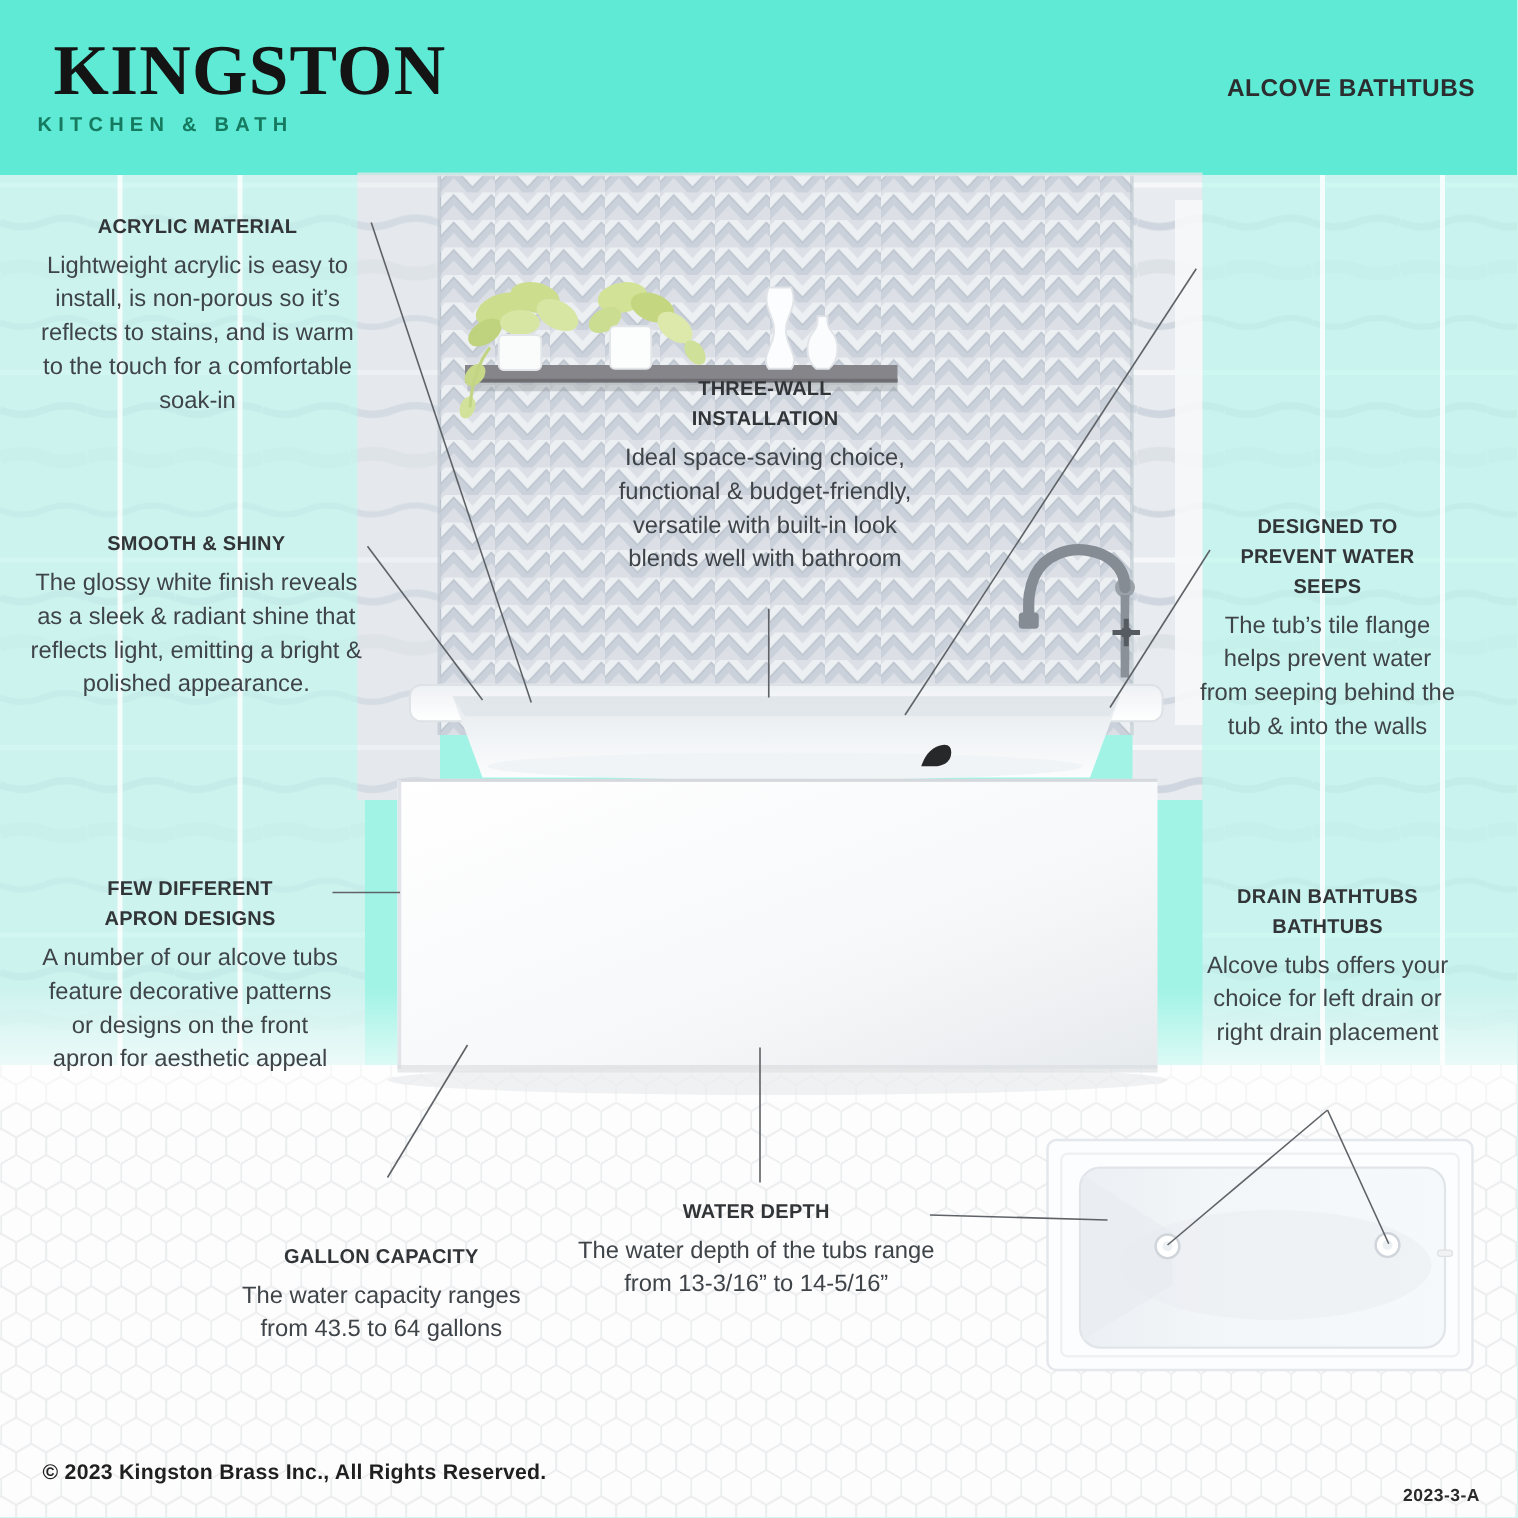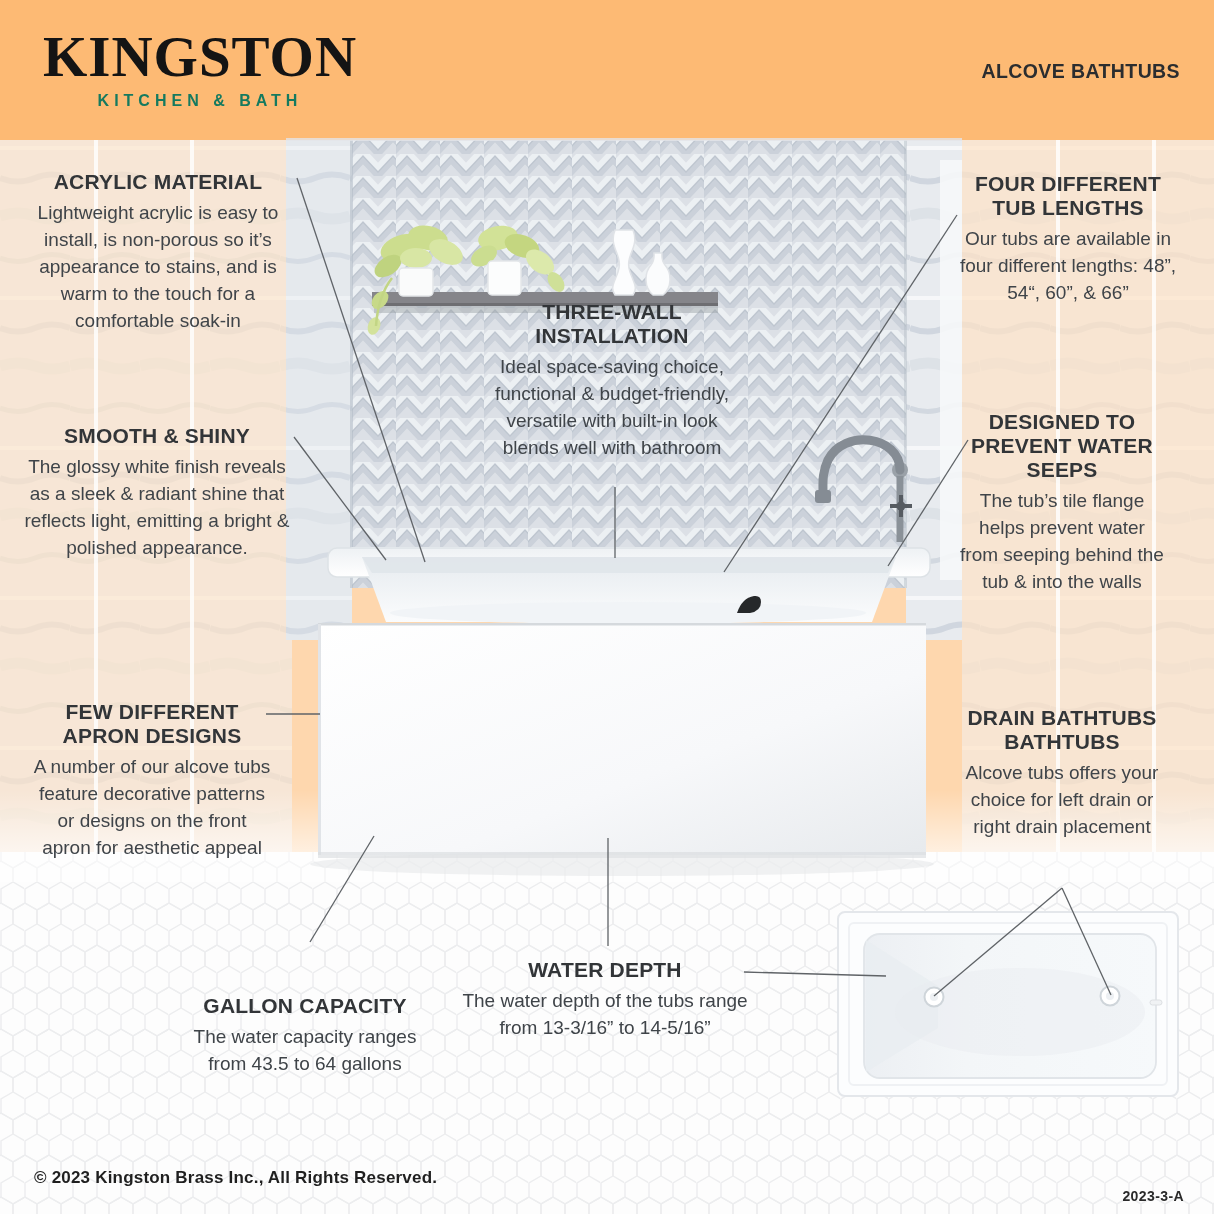--- a/index.html
+++ b/index.html
@@ -1,39 +1,39 @@
 <!DOCTYPE html>
 <html><head>
 <meta charset="utf-8">
 <style>
   html,body { margin:0; padding:0; background:#ffffff; }
   .canvas {
     position:relative; width:1214px; height:1214px; overflow:hidden;
-    background:#fdba74;
+    background:#5eead4;
     font-family:"Liberation Sans", sans-serif;
   }
   .scene-svg { position:absolute; left:0; top:0; }
 
   .brand {
     position:absolute; left:30px; top:26px; width:340px; text-align:center;
     font-family:"Liberation Serif", serif; font-weight:bold;
     font-size:57px; letter-spacing:1px; color:#141414; line-height:62px;
   }
   .brand-sub {
-    position:absolute; left:30px; top:92px; width:340px; text-align:center;
+    position:absolute; left:30px; top:92px; width:340px; 
     font-size:16px; font-weight:bold; letter-spacing:5px; color:#157a5f;
   }
   .page-title {
     position:absolute; right:34px; top:60px;
     font-size:19.5px; font-weight:bold; letter-spacing:.4px; color:#2b2d2f;
   }
 
   .callout { position:absolute; text-align:center; }
   .callout .title {
-    font-weight:bold; font-size:21px; line-height:24px;
+    font-weight:bold; font-size:16px; line-height:24px;
     letter-spacing:.2px; color:#323538;
   }
   .callout .body {
     font-size:19px; line-height:27px; margin-top:5px; color:#3f4449;
   }
 
   .copyright {
     position:absolute; left:34px; top:1168px;
     font-size:17px; font-weight:bold; color:#1f1f1f; letter-spacing:.2px;
   }
@@ -204,21 +204,21 @@
       <line x1="1062" y1="888" x2="1111" y2="995"></line>
     </g>
   </svg>
 
   <div class="brand">KINGSTON</div>
   <div class="brand-sub">KITCHEN &amp; BATH</div>
   <div class="page-title">ALCOVE BATHTUBS</div>
 
   <div class="callout" style="left:28px; top:170px; width:260px;">
     <div class="title">ACRYLIC MATERIAL</div>
-    <div class="body">Lightweight acrylic is easy to install, is non-porous so it’s appearance to stains, and is warm to the touch for a comfortable soak-in</div>
+    <div class="body">Lightweight acrylic is easy to install, is non-porous so it’s reflects to stains, and is warm to the touch for a comfortable soak-in</div>
   </div>
 
   <div class="callout" style="left:17px; top:424px; width:280px;">
     <div class="title">SMOOTH &amp; SHINY</div>
     <div class="body">The glossy white finish reveals as a sleek &amp; radiant shine that reflects light, emitting a bright &amp; polished appearance.</div>
   </div>
 
   <div class="callout" style="left:32px; top:700px; width:240px;">
     <div class="title">
       <div>FEW DIFFERENT</div>
@@ -228,27 +228,20 @@
   </div>
 
   <div class="callout" style="left:482px; top:300px; width:260px;">
     <div class="title">
       <div>THREE-WALL</div>
       <div>INSTALLATION</div>
     </div>
     <div class="body">Ideal space-saving choice, functional &amp; budget-friendly, versatile with built-in look blends well with bathroom</div>
   </div>
 
-  <div class="callout" style="left:948px; top:172px; width:240px;">
-    <div class="title">
-      <div>FOUR DIFFERENT</div>
-      <div>TUB LENGTHS</div>
-    </div>
-    <div class="body">Our tubs are available in four different lengths: 48”, 54“, 60”, &amp; 66”</div>
-  </div>
 
   <div class="callout" style="left:960px; top:410px; width:204px;">
     <div class="title">
       <div>DESIGNED TO</div>
       <div>PREVENT WATER</div>
       <div>SEEPS</div>
     </div>
     <div class="body">The tub’s tile flange helps prevent water from seeping behind the tub &amp; into the walls</div>
   </div>
 

